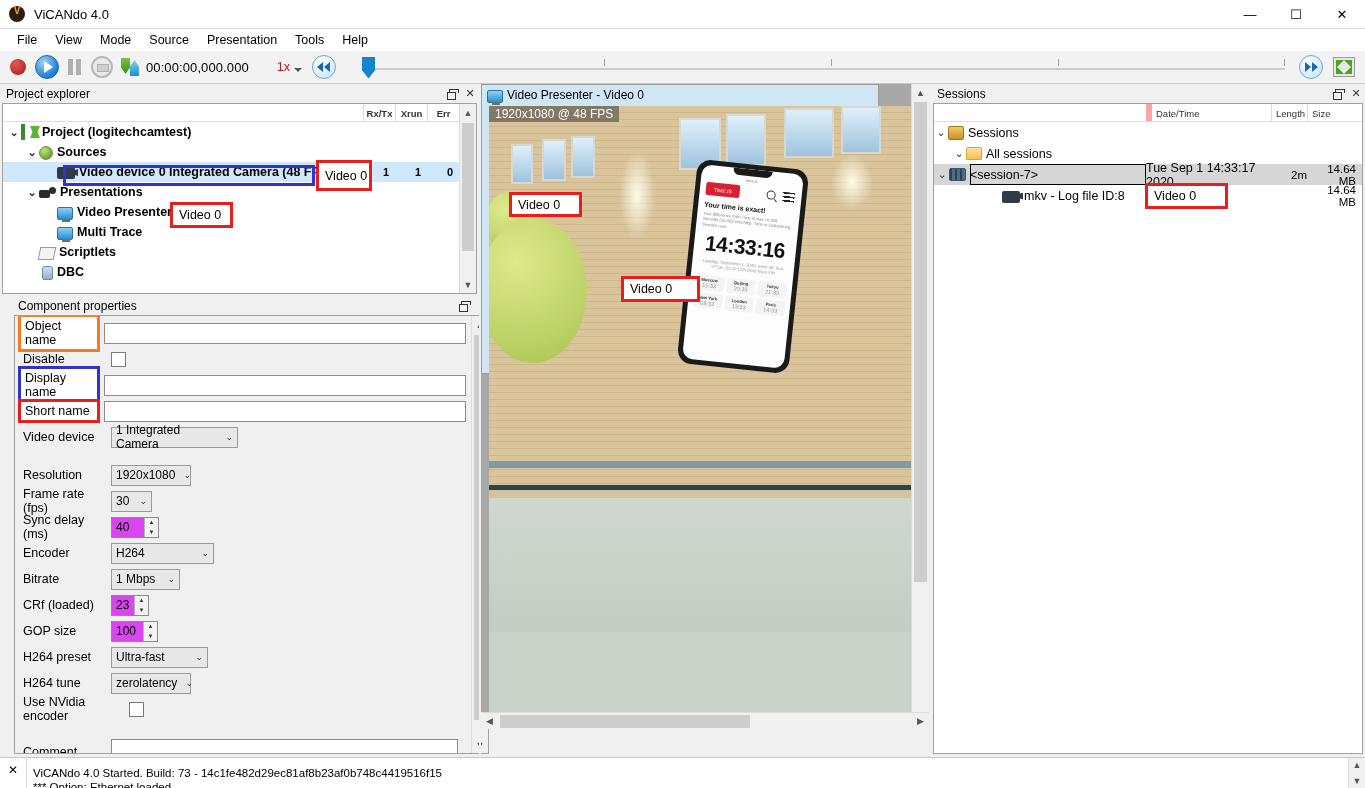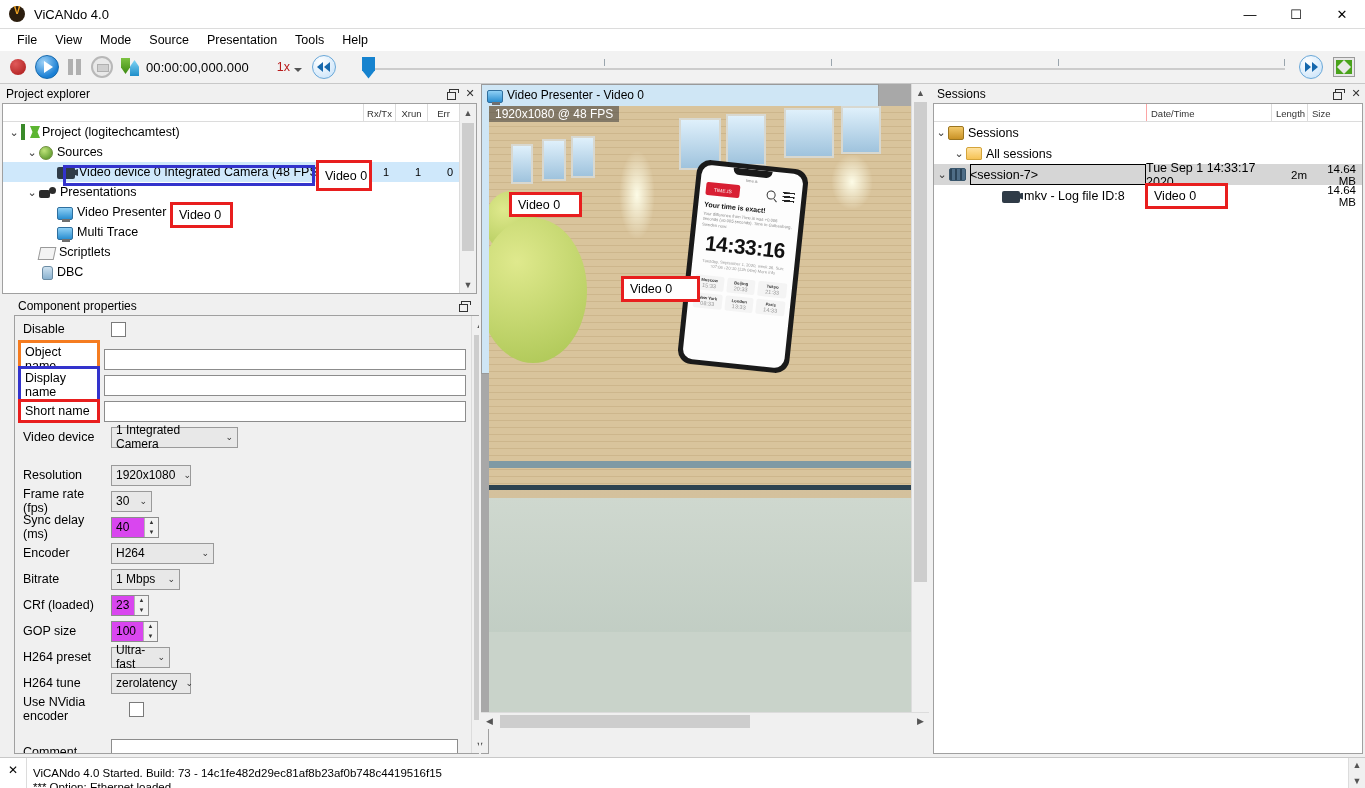--- a/index.html
+++ b/index.html
@@ -107,21 +107,21 @@
     font-size: 11px; color: #333; }
   .float-glyph { position: relative; width: 10px; height: 10px; }
   .float-glyph::before { content:""; position:absolute; left:2px; top:0; width:8px; height:3px;
     border:1px solid #333; border-bottom: none; }
   .float-glyph::after { content:""; position:absolute; left:0; top:3px; width:7px; height:6px;
     border:1px solid #333; }
 
   
   #project-explorer { left: 0; top: 84px; width: 479px; height: 212px; }
   .tree-body { position: absolute; left: 2px; top: 19px; right: 2px; bottom: 2px;
-    background: #ffffff; border: 1px solid #a0a0a0; overflow: hidden; }
+    background: #ffffff; border: 1px solid #a0a0a0; overflow: hidden; font-weight: bold; }
   .tree-colhead { display: flex; height: 18px; border-bottom: 1px solid #dcdcdc; background:#fff; }
   .tree-colhead .spacer { flex: 1; }
   .tree-colhead .col { width: 32px; font-size: 9.5px; color: #333; text-align: center;
     border-left: 1px solid #dcdcdc; padding-top: 4px; }
   .tree-row { display: flex; align-items: center; height: 20px; padding-left: 4px; position: relative; }
   .tree-row.selected { background: #cfe8fb; }
   .tree-label { font-size: 12.5px; white-space: nowrap; }
   .tree-num { width: 32px; text-align: right; font-size: 11px; padding-right: 6px; }
   .chev { width: 14px; font-size: 11px; color: #3a3a3a; text-align: center; flex: none; }
   .ind { flex: none; }
@@ -247,21 +247,21 @@
   .ph-cell { background: #f4f4f4; border-radius: 2px; padding: 2px 1px; text-align: center; }
   .ph-city { font-size: 4.2px; font-weight: bold; color: #333; }
   .ph-ct { font-size: 5.6px; color: #9a9a9a; }
 
   
   #sessions { left: 931px; top: 84px; width: 434px; height: 672px; }
   .sess-body { position: absolute; left: 2px; top: 19px; right: 2px; bottom: 2px;
     background: #fff; border: 1px solid #a0a0a0; overflow: hidden; }
   .sess-colhead { display: flex; height: 18px; border-bottom: 1px solid #dcdcdc; font-size: 9.5px; color:#333; }
   .sess-colhead .c-name { width: 212px; }
-  .sess-colhead .c-dt { width: 125px; border-left: 1px solid #fca5a5; padding: 4px 0 0 4px; }
+  .sess-colhead .c-dt { width: 125px; border-left: 6px solid #fca5a5; padding: 4px 0 0 4px; }
   .sess-colhead .c-len { width: 36px; border-left: 1px solid #dcdcdc; padding: 4px 0 0 4px; }
   .sess-colhead .c-size { flex: 1; border-left: 1px solid #dcdcdc; padding: 4px 0 0 4px; }
   .sess-row { display: flex; align-items: center; height: 21px; font-size: 12.5px; position: relative; }
   .sess-row.selected { background: #d6d6d6; }
   .sess-name { display: flex; align-items: center; width: 212px; flex: none; }
   .sess-dt { width: 125px; flex: none; }
   .sess-len { width: 36px; flex: none; text-align: right; font-size: 11.5px; }
   .sess-size { flex: 1; text-align: right; padding-right: 6px; font-size: 11.5px; }
   .ticon-sessroot { width: 16px; height: 14px; margin-right: 4px; flex: none;
     background: linear-gradient(#f3c96a, #c99226); border: 1px solid #9b7520; border-radius: 2px; position: relative; }
@@ -451,28 +451,28 @@
   <div class="panel" id="component-properties">
     <div class="panel-head">
       <div class="panel-head-title">Component properties</div>
       <div class="panel-btn">
           <span class="float-glyph"></span>
         </div>
       <div class="panel-btn">✕</div>
     </div>
     <div class="props-body">
 
-      <div class="prop-row">
-        <div class="prop-label">Disable</div>
-        <div class="chk"></div>
-      </div>
-
       <div class="prop-row" style="margin-top:4px">
         <div class="prop-label boxed box-orange">Object name</div>
         <div class="inp-text"></div>
+      </div>
+
+      <div class="prop-row">
+        <div class="prop-label">Disable</div>
+        <div class="chk"></div>
       </div>
 
       <div class="prop-row">
         <div class="prop-label boxed box-blue">Display name</div>
         <div class="inp-text"></div>
       </div>
 
       <div class="prop-row">
         <div class="prop-label boxed box-red">Short name</div>
         <div class="inp-text"></div>
@@ -548,21 +548,21 @@
           <span class="val">100</span>
           <span class="spin-btns">
             <div>▲</div>
             <div>▼</div>
           </span>
         </div>
       </div>
 
       <div class="prop-row">
         <div class="prop-label">H264 preset</div>
-        <div class="combo" style="width:59px">
+        <div class="combo" style="width:97px">
           <span class="val">Ultra-fast</span>
           <span class="cv">⌄</span>
         </div>
       </div>
 
       <div class="prop-row">
         <div class="prop-label">H264 tune</div>
         <div class="combo" style="width:80px">
           <span class="val">zerolatency</span>
           <span class="cv">⌄</span>

